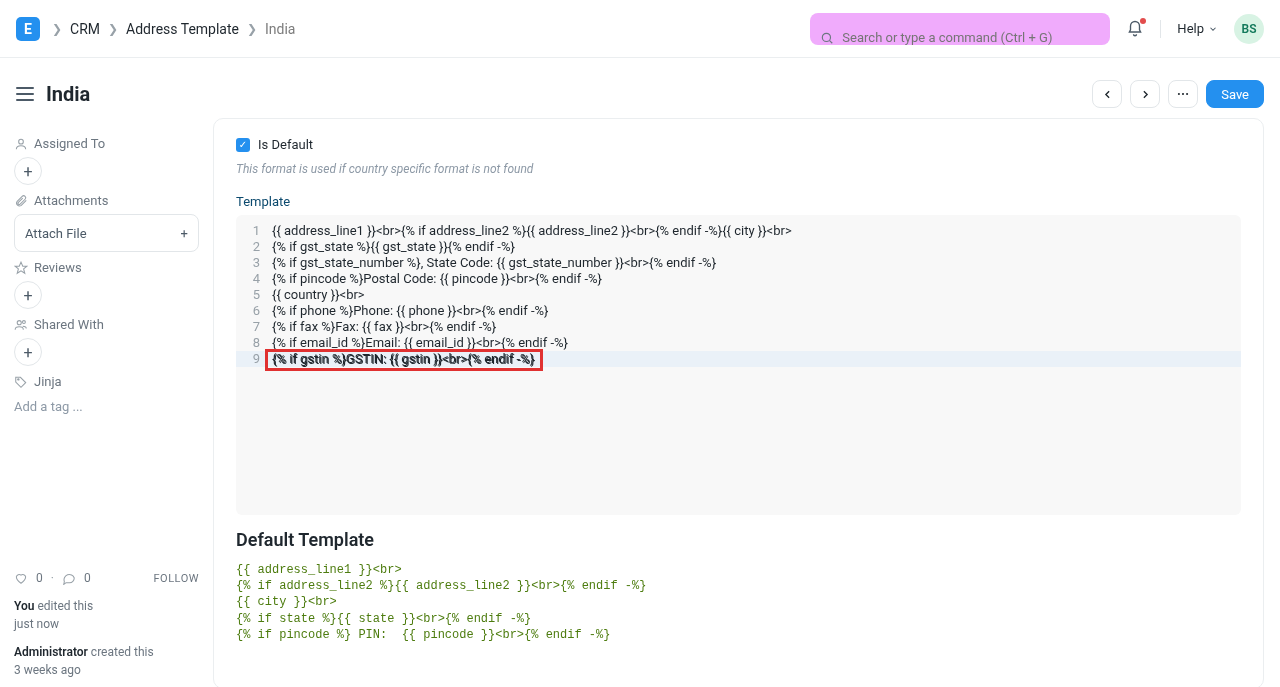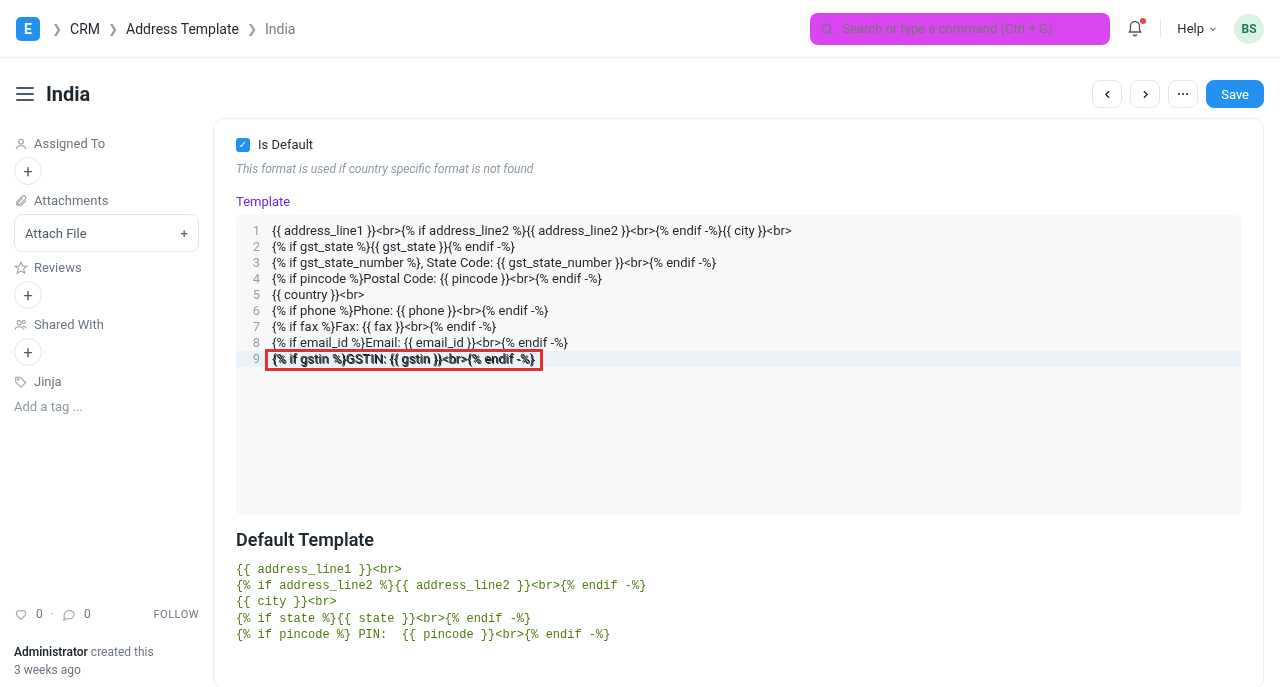--- a/index.html
+++ b/index.html
@@ -5,21 +5,21 @@
     * { margin: 0; padding: 0; box-sizing: border-box; font-family: -apple-system, BlinkMacSystemFont, "Segoe UI", Roboto, Helvetica, Arial, sans-serif; }
     html, body { width: 1280px; height: 687px; background: #fff; color: #1f272e; overflow: hidden; }
     
     .topbar { display: flex; align-items: center; height: 58px; border-bottom: 1px solid #ebeef0; padding: 0 16px; }
     .logo { width: 24px; height: 24px; background: #2490ef; border-radius: 5px; color: #fff; display: flex; align-items: center; justify-content: center; font-weight: 700; font-size: 14px; }
     .breadcrumbs { display: flex; align-items: center; gap: 8px; margin-left: 12px; font-size: 14px; }
     .bc-item { color: #1f272e; }
     .bc-item.current { color: #7c7c7c; }
     .bc-sep { color: #98a1a8; font-size: 12px; }
     .search-wrap { margin-left: auto; display: flex; align-items: center; gap: 16px; }
-    .search { display: flex; align-items: center; background: #d946ef; border-radius: 8px; height: 32px; width: 300px; padding: 0 10px; color: #6c7680; font-size: 13px; gap: 8px; }
+    .search { display: flex; align-items: flex-end; background: #f0abfc; border-radius: 8px; height: 32px; width: 300px; padding: 0 10px; color: #6c7680; font-size: 13px; gap: 8px; }
     .search input { border: none; background: transparent; outline: none; flex: 1; font-size: 13px; color: #1f272e; }
     .bell { position: relative; width: 18px; height: 18px; color: #4c5a67; }
     .bell-dot { position: absolute; top: -2px; right: -2px; width: 6px; height: 6px; background: #e24c4c; border-radius: 50%; }
     .help { display: flex; align-items: center; gap: 4px; font-size: 13px; color: #1f272e; }
     .avatar { width: 30px; height: 30px; border-radius: 50%; background: #d8f3e4; color: #13795b; display: flex; align-items: center; justify-content: center; font-size: 12px; font-weight: 600; }
     .vdiv { width: 1px; height: 18px; background: #e2e6e9; }
 
     
     .pagebar { display: flex; align-items: center; padding: 22px 16px 10px 16px; }
     .hamburger { width: 18px; height: 14px; display: flex; flex-direction: column; justify-content: space-between; margin-right: 12px; cursor: pointer; }
@@ -41,21 +41,21 @@
     .follow-row .dot { color: #98a1a8; }
     .follow-link { margin-left: auto; font-size: 11px; letter-spacing: 0.5px; color: #6c7680; }
     .activity { margin-top: 12px; font-size: 12px; color: #6c7680; line-height: 1.5; }
     .activity b { color: #1f272e; font-weight: 600; }
 
     .main { flex: 1; padding: 0 16px 0 0; }
     .card { border: 1px solid #ebeef0; border-radius: 10px; background: #fff; padding: 18px 22px; height: 100%; overflow: hidden; }
     .checkbox-row { display: flex; align-items: center; gap: 8px; font-size: 13px; }
     .checkbox { width: 14px; height: 14px; background: #2490ef; border-radius: 3px; display: inline-flex; align-items: center; justify-content: center; color: #fff; font-size: 10px; }
     .help-text { color: #8d99a6; font-size: 12px; margin-top: 10px; font-style: italic; }
-    .section-label { color: #6d28d9; font-size: 13px; margin-top: 18px; margin-bottom: 6px; }
+    .section-label { color: #0c4a6e; font-size: 13px; margin-top: 18px; margin-bottom: 6px; }
 
     .code-block { background: #f8f8f8; border-radius: 6px; padding: 8px 0; margin-top: 4px; min-height: 300px; }
     .code-line { display: flex; font-family: ui-monospace, SFMono-Regular, Menlo, Consolas, monospace; font-size: 13px; line-height: 1.23; white-space: pre; }
     .code-line .ln { width: 36px; text-align: right; color: #98a1a8; padding-right: 12px; user-select: none; }
     .code-line.hl { background: #eaf1f8; }
     .code-line .code { position: relative; flex: 1; }
     .hl-line-box { position: absolute; left: -7px; top: -2px; padding: 0 5px; border: 3px solid #e03131; pointer-events: none; }
 
     h3.section-title { font-size: 18px; font-weight: 600; margin-top: 14px; }
     .desc-text { font-size: 13px; color: #6c7680; margin-top: 10px; }
@@ -200,20 +200,24 @@
       <span>0</span>
       <span class="dot">·</span>
       <svg class="icon-svg" viewBox="0 0 24 24" fill="none" stroke="#98a1a8" stroke-width="1.8">
           <path d="M21 12a8 8 0 0 1-8 8H7l-4 3 1-5a8 8 0 1 1 17-6z"></path>
         </svg>
       <span>0</span>
       <span class="follow-link">FOLLOW</span>
     </div>
 
     <div class="activity">
+      <div>
+        <b>You</b><span> edited this</span><br>
+        <span>just now</span>
+      </div>
       <div style="margin-top:10px;">
         <b>Administrator</b><span> created this</span><br>
         <span>3 weeks ago</span>
       </div>
     </div>
   </aside>
 
   <main class="main">
     <div class="card">
       <div class="checkbox-row">

